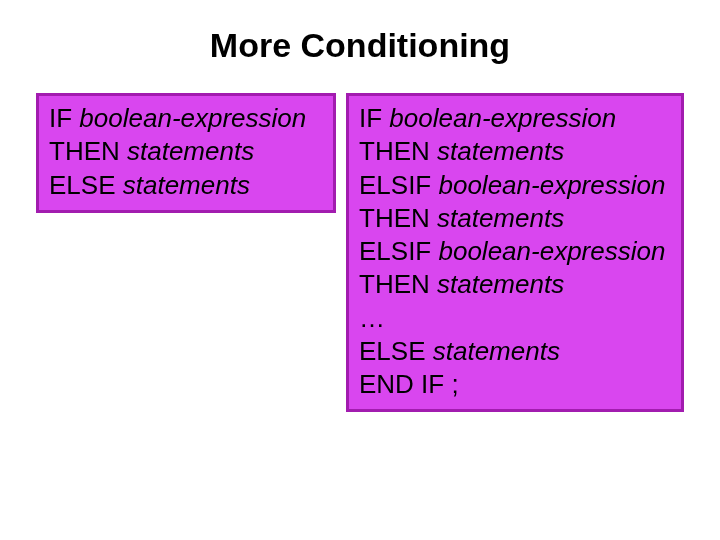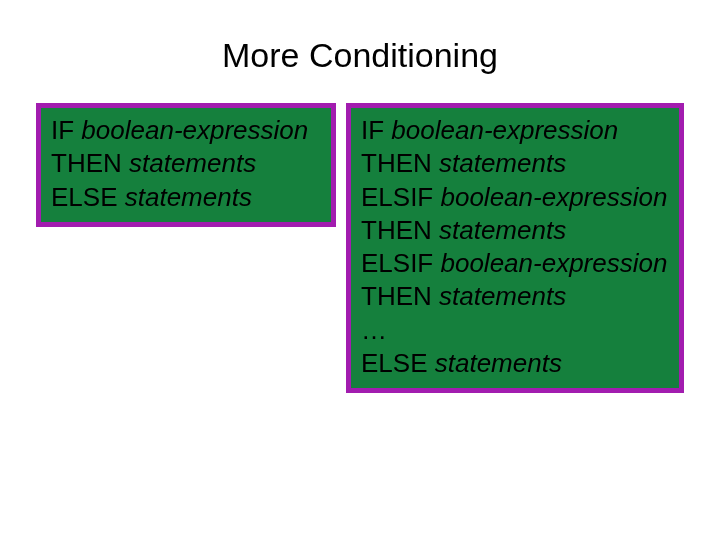--- a/index.html
+++ b/index.html
@@ -7,33 +7,33 @@
     width: 720px;
     height: 540px;
     background: #ffffff;
     font-family: "Comic Sans MS", "Comic Sans", cursive, sans-serif;
     padding: 20px 30px;
     color: #000;
   }
   .title {
     text-align: center;
     font-size: 34px;
-    font-weight: normal;
+    font-weight: bold;
     margin-bottom: 28px;
-    margin-top: 16px;
+    margin-top: 6px;
   }
   .columns {
     display: flex;
     gap: 10px;
     align-items: flex-start;
     padding: 0 6px;
   }
   .box {
-    background: #15803d;
-    border: 5px solid #a21caf;
+    background: #d946ef;
+    border: 3px solid #a21caf;
     padding: 6px 10px 8px 10px;
     font-size: 26px;
     line-height: 1.28;
     font-weight: normal;
   }
   .box.left {
     flex: 0 0 300px;
   }
   .box.right {
     flex: 1;
@@ -79,15 +79,18 @@
     </div>
     <div class="line">
       <span class="kw"> THEN </span><span class="expr">statements</span>
     </div>
     <div class="line">
       <span class="kw">…</span>
     </div>
     <div class="line">
       <span class="kw"> ELSE </span><span class="expr">statements</span>
     </div>
+    <div class="line">
+      <span class="kw"> END IF ;</span>
+    </div>
   </div>
 
 </div>
 
 </body></html>

